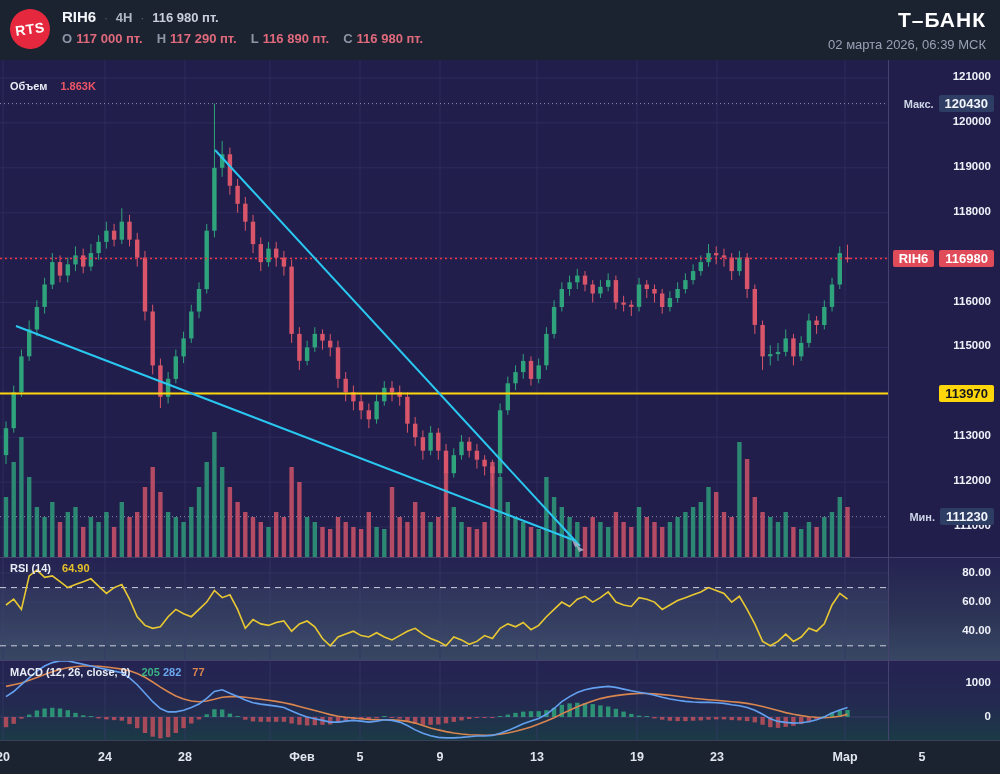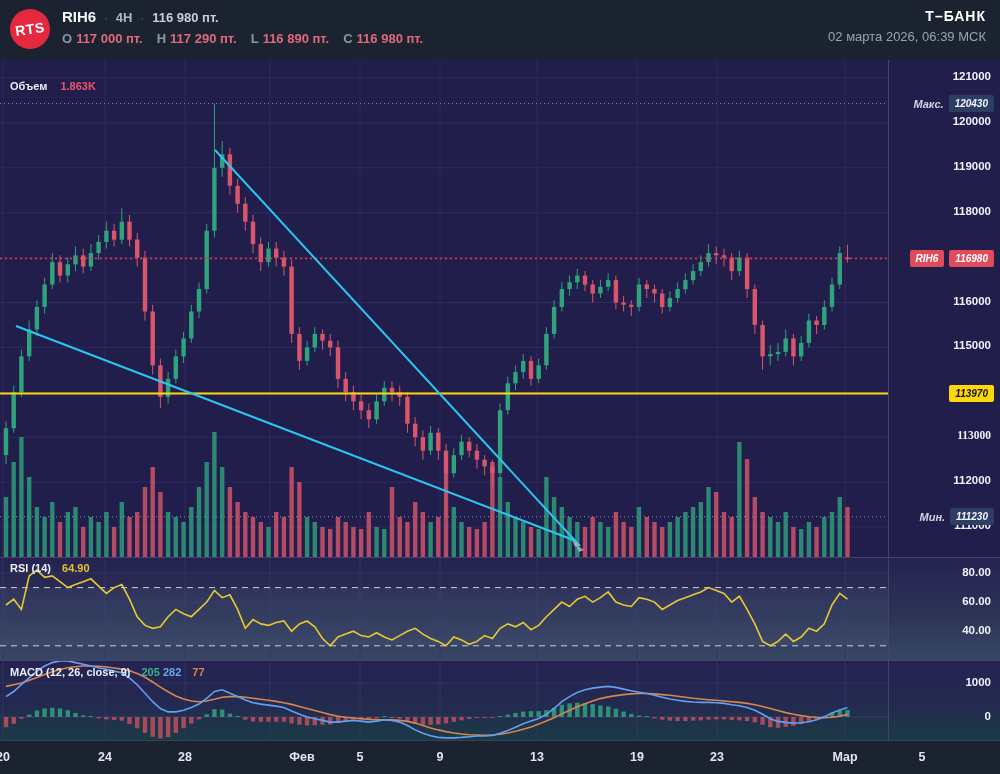--- a/index.html
+++ b/index.html
@@ -17,21 +17,21 @@
   .title-block { position:absolute; left:62px; top:8px; }
   .row1 { display:flex; align-items:baseline; gap:8px; }
   .symbol { color:#f4f6fa; font-weight:bold; font-size:15px; }
   .sep-dot { color:#5d6778; font-size:11px; }
   .timeframe { color:#aeb6c4; font-size:13px; font-weight:bold; }
   .lastpx { color:#c9cfda; font-size:13px; font-weight:bold; }
   .row2 { display:flex; gap:14px; margin-top:6px; font-size:13px; font-weight:bold; }
   .row2 .lbl { color:#8c96a6; margin-right:4px; }
   .row2 .val { color:#e0697c; }
   .bank-block { position:absolute; right:14px; top:8px; text-align:right; }
-  .bank-name { color:#ffffff; font-weight:800; font-size:14px; letter-spacing:1px; }
+  .bank-name { color:#ffffff; font-weight:800; font-size:21px; letter-spacing:1px; }
   .bank-date { color:#98a2b4; font-size:13px; margin-top:5px; }
 
   
   .pane { position:absolute; left:0; width:1000px; overflow:hidden; }
   #main-pane { top:60px; height:497px; background:#211e4b; }
   #rsi-pane  { top:557px; height:127px;
                background:linear-gradient(180deg,#252252 0%,#2c3355 45%,#3e516c 100%); }
   #macd-pane { top:660px; height:80px;
                background:linear-gradient(180deg,#252252 0%,#232a50 55%,#1b3a46 100%); }
   .pane svg { position:absolute; top:0; left:0; }
@@ -52,23 +52,23 @@
   #macd-legend .vm { color:#6aa8f0; }
   #macd-legend .vs { color:#d8854f; margin-left:8px; }
 
   
   .axis-col { position:absolute; left:888px; width:113px; z-index:5; }
   #price-axis { top:60px; height:497px; }
   #rsi-axis   { top:557px; height:103px; }
   #macd-axis  { top:660px; height:80px; }
   .tick-label { position:absolute; right:10px; color:#eef1f8; font-size:11.5px; font-weight:bold; }
 
-  .marker-row { position:absolute; display:flex; align-items:center; gap:5px; z-index:7;font-style:italic; }
+  .marker-row { position:absolute; display:flex; align-items:center; gap:5px; z-index:7; }
   .marker-cap { color:#cdd5e6; font-size:11px; font-weight:bold; }
-  .badge { border-radius:2px; padding:1px 6px; font-size:10px; font-weight:bold; line-height:15px; }
+  .badge { border-radius:2px; padding:1px 6px; font-size:13px; font-weight:bold; line-height:15px; }
   .badge-navy { background:#2e3d63; color:#f2f5fb; }
   .badge-red  { background:#e04b5a; color:#ffffff; }
   .badge-yellow { background:#ffd60a; color:#14141f; }
   #marker-max  { top:95px;  right:6px; }
   #marker-last { top:250px; right:6px; }
   #marker-level{ top:385px; right:6px; }
   #marker-min  { top:508px; right:6px; }
 
   
   #time-axis { position:absolute; top:740px; left:0; width:1000px; height:34px;
@@ -639,21 +639,21 @@
   <div class="pane-sep" style="top:660px"></div>
   <div id="axis-vsep"></div>
 
   <div id="price-axis" class="axis-col">
       <div class="tick-label" style="top: 10px;">121000</div>
       <div class="tick-label" style="top: 54.9px;">120000</div>
       <div class="tick-label" style="top: 99.8px;">119000</div>
       <div class="tick-label" style="top: 144.7px;">118000</div>
       <div class="tick-label" style="top: 234.5px;">116000</div>
       <div class="tick-label" style="top: 279.4px;">115000</div>
-      <div class="tick-label" style="top: 369.2px; font-family: Liberation Serif, serif;">113000</div>
+      <div class="tick-label" style="top: 369.2px;">113000</div>
       <div class="tick-label" style="top: 414.1px;">112000</div>
       <div class="tick-label" style="top: 459px;">111000</div>
     </div>
   <div id="rsi-axis" class="axis-col">
       <div class="tick-label" style="top: 9px;">80.00</div>
       <div class="tick-label" style="top: 38.1px;">60.00</div>
       <div class="tick-label" style="top: 67.2px;">40.00</div>
     </div>
   <div id="macd-axis" class="axis-col">
       <div class="tick-label" style="top: 16px;">1000</div>

